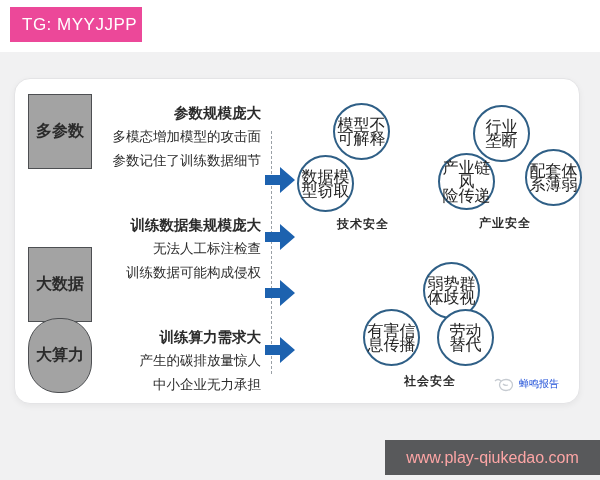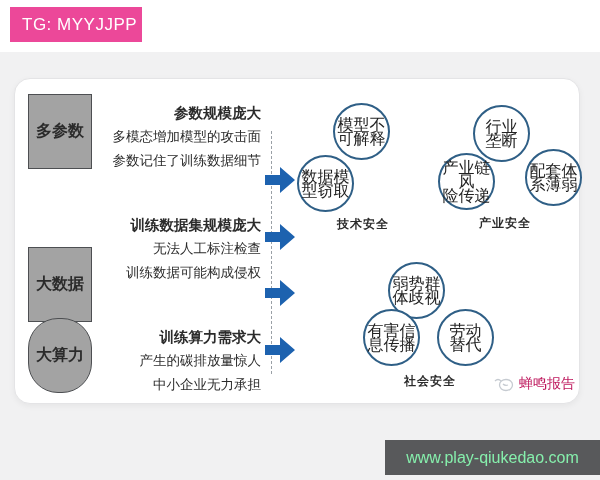--- a/index.html
+++ b/index.html
@@ -65,26 +65,26 @@
     font-size:16px; line-height:14px; text-align:center; color:#222;
   }
   
   .group-label {
     position:absolute; width:90px; text-align:center;
     font-weight:bold; font-size:12px; letter-spacing:1px;
   }
   
   .watermark {
     position:absolute; left:478px; top:296px; display:flex; align-items:center;
-    color:#be185d; font-size:14px; gap:4px;
+    color:#1d4ed8; font-size:10px; gap:4px;
   }
   
   .footer-bar {
     position:absolute; left:385px; top:440px; width:215px; height:35px;
-    background:#58595b; color:#86efac; font-size:16px;
+    background:#58595b; color:#fca5a5; font-size:16px;
     display:flex; align-items:center; justify-content:center;text-align:right;
   }
 </style>
 </head>
 <body>
 
 <div class="gray-band"></div>
 
 <div class="badge">TG: MYYJJPP</div>
 
@@ -149,21 +149,21 @@
   <div class="circle" style="left:423px; top:74px;">
     <span>产业链风</span>
     <span>险传递</span>
   </div>
   <div class="circle" style="left:510px; top:70px;">
     <span>配套体</span>
     <span>系薄弱</span>
   </div>
   <div class="group-label" style="left:445px; top:136px;">产业安全</div>
 
-  <div class="circle" style="left:373px; top:183px;">
+  <div class="circle" style="left:408px; top:183px;">
     <span>弱势群</span>
     <span>体歧视</span>
   </div>
   <div class="circle" style="left:348px; top:230px;">
     <span>有害信</span>
     <span>息传播</span>
   </div>
   <div class="circle" style="left:422px; top:230px;">
     <span>劳动</span>
     <span>替代</span>

